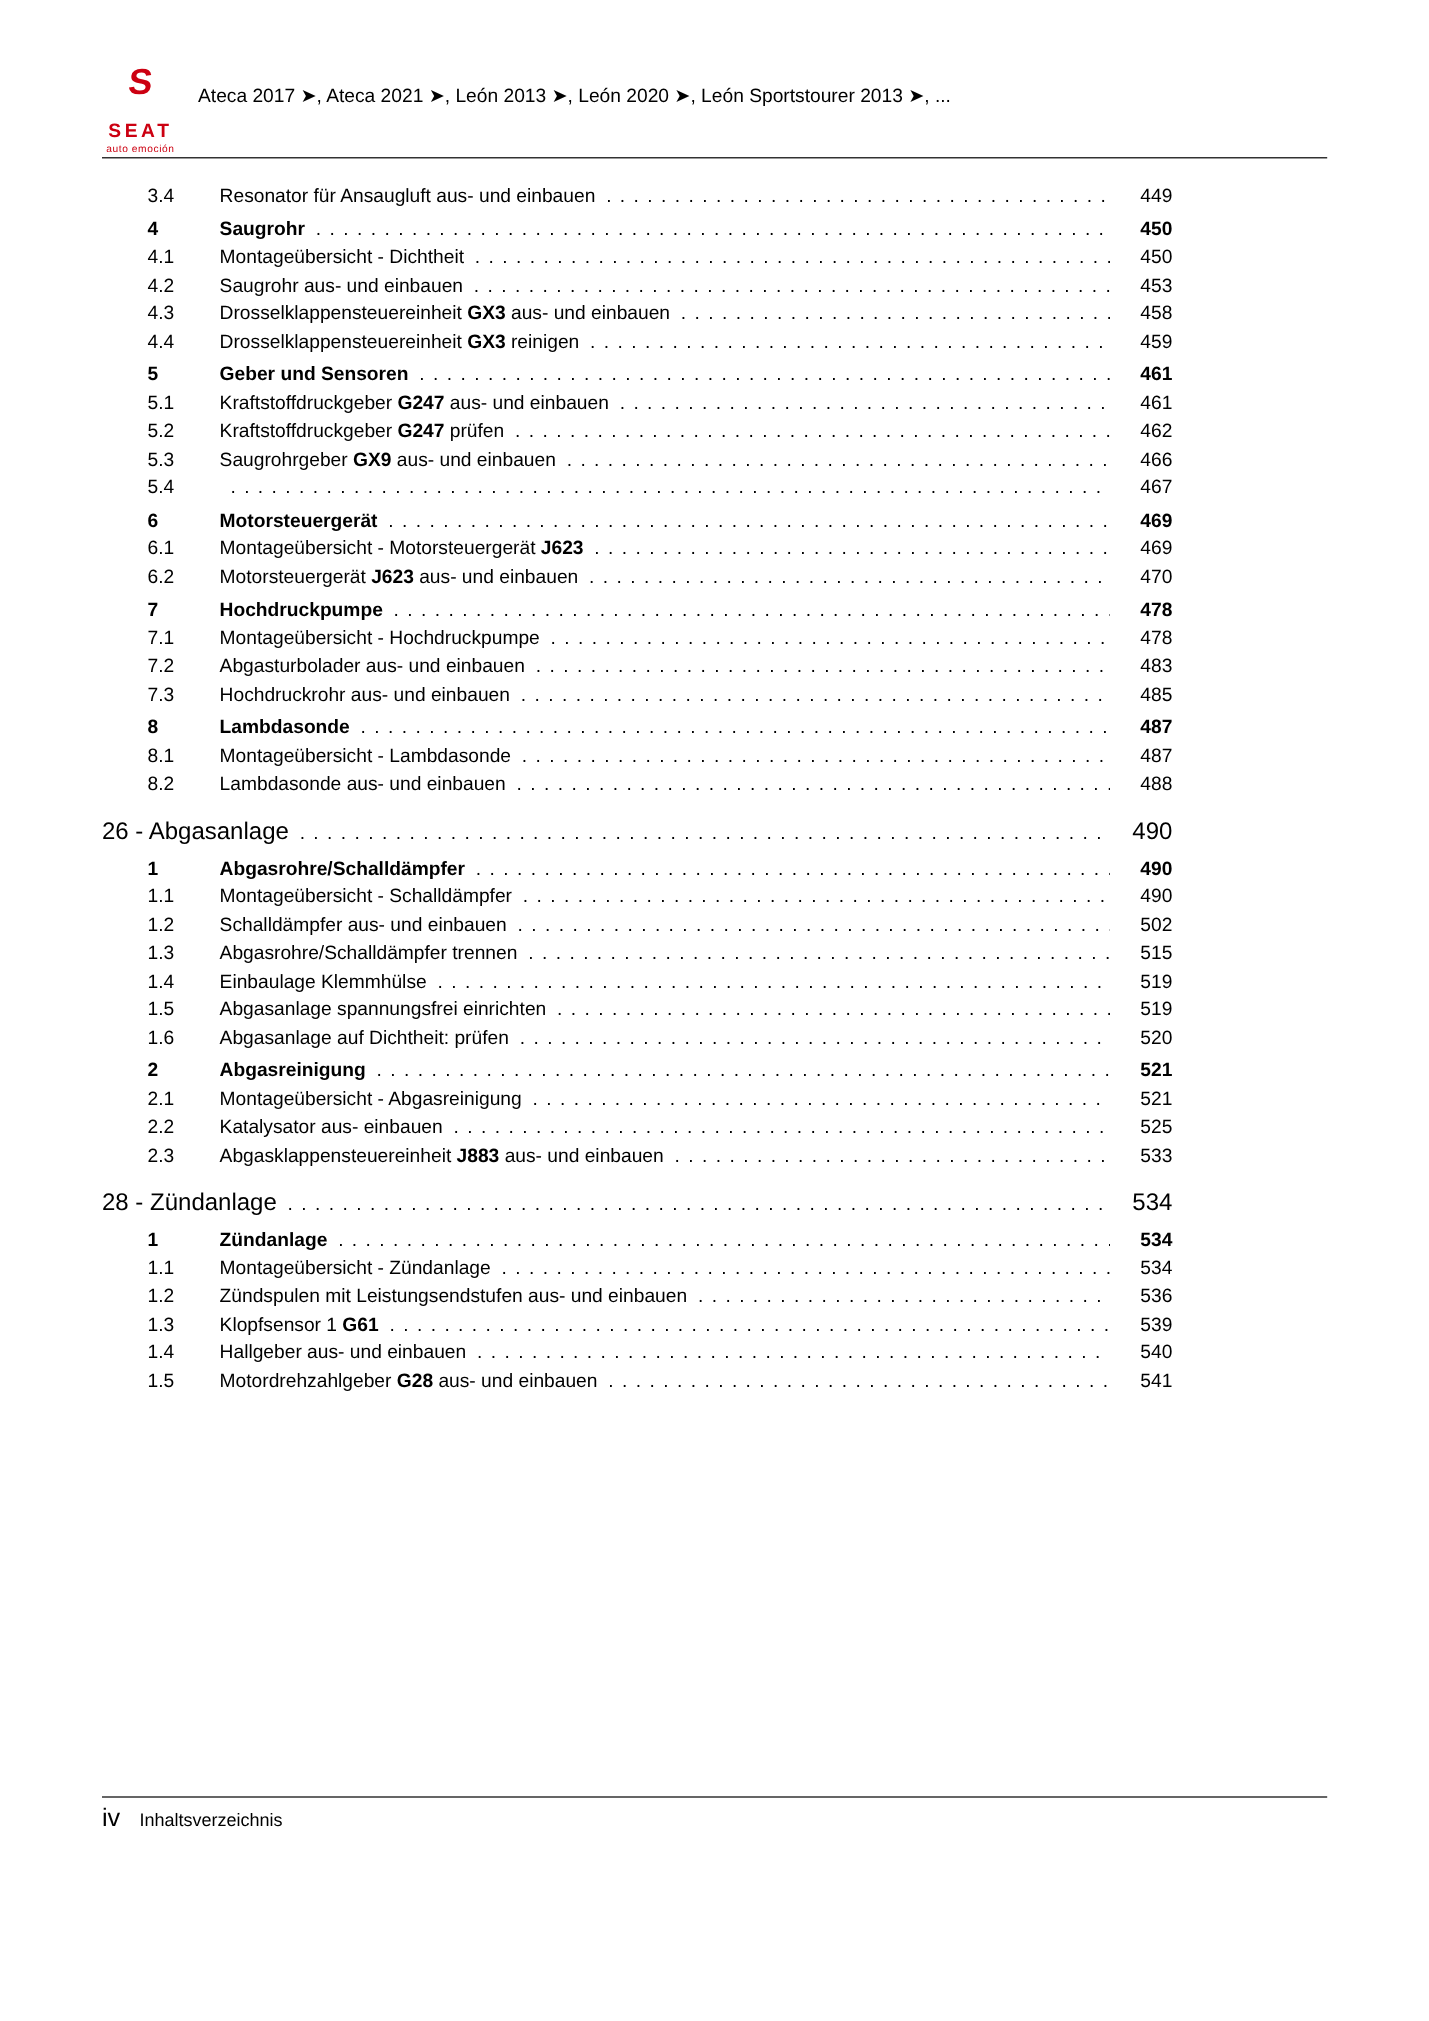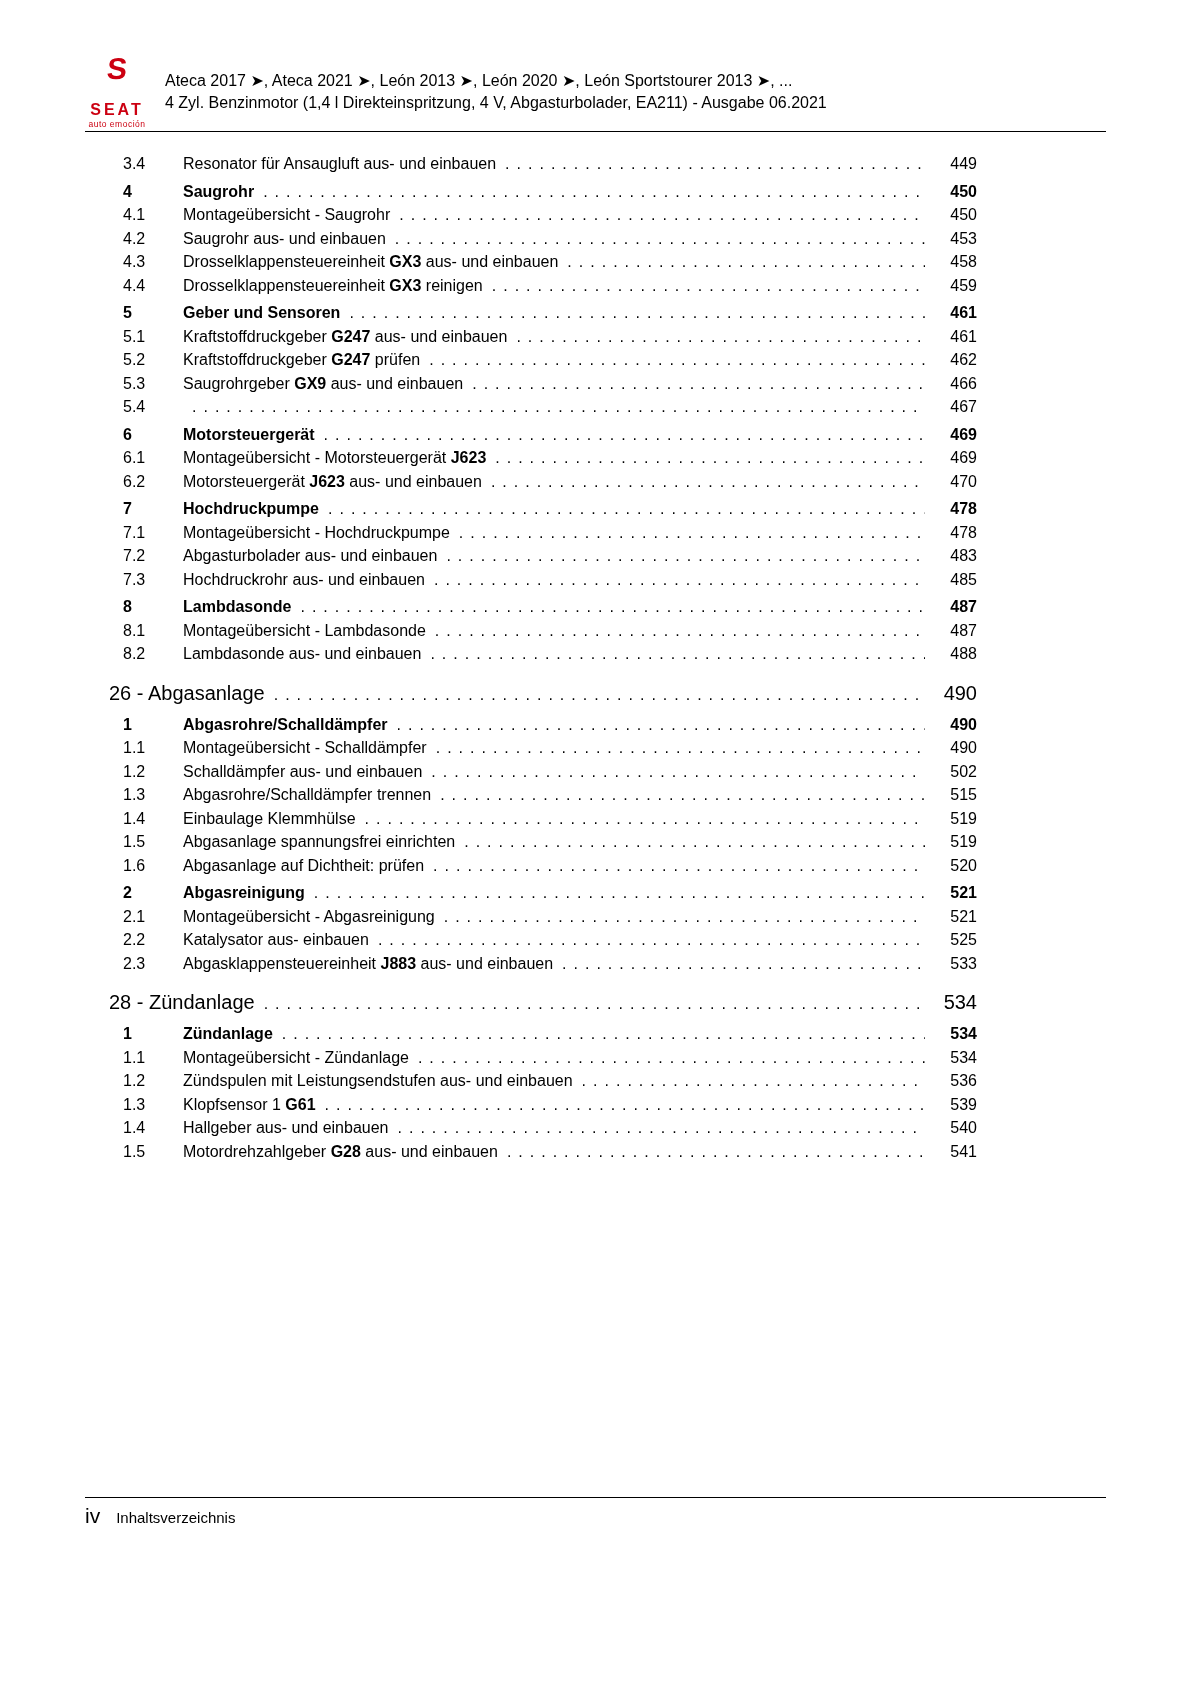--- a/index.html
+++ b/index.html
@@ -21,21 +21,21 @@
   .logo-tag  { font-size:8.5px; margin-top:2px; letter-spacing:0.5px; }
   .header-text { margin-left:16px; padding-top:16px; font-size:16px; line-height:22px; white-space:nowrap; }
 
   .header-rule { position:absolute; top:131px; left:85px; right:85px; border-top:1.6px solid #000; }
 
   
   .toc { position:absolute; top:152px; left:85px; width:892px; }
   .row { display:flex; align-items:baseline; font-size:16px; line-height:23.5px; }
   .row.sub, .row.section { padding-left:38px; }
   .row.section { font-weight:bold; margin-top:4px; }
-  .row.chapter { font-size:20px; line-height:29px; margin-top:13px; margin-bottom:3px;margin-left:24px; }
+  .row.chapter { font-size:20px; line-height:29px; margin-top:13px; margin-bottom:3px; }
   .num   { flex:0 0 60px; }
   .title { white-space:nowrap; }
   .dots  { flex:1 1 auto; overflow:hidden; white-space:nowrap; letter-spacing:7px;
            margin:0 2px 0 9px; font-weight:normal; font-size:16px; }
   .pageno { flex:0 0 50px; text-align:right; }
   .chapter .pageno { flex-basis:54px; }
 
   
   .footer-rule { position:absolute; top:1497px; left:85px; right:85px; border-top:1.6px solid #000; }
   .footer { position:absolute; top:1504px; left:85px; display:flex; align-items:baseline; }
@@ -48,42 +48,41 @@
 <div class="page">
 
   <div class="header">
     <div class="logo">
       <div class="logo-mark">S</div>
       <div class="logo-word">SEAT</div>
       <div class="logo-tag">auto emoción</div>
     </div>
     <div class="header-text">
       <div>Ateca 2017 ➤, Ateca 2021 ➤, León 2013 ➤, León 2020 ➤, León Sportstourer 2013 ➤, ...</div>
-      <div>4 Zyl. Benzinmotor (1,4 l Direkteinspritzung, 4 V, Abgasturbolader, EA211) - Ausgabe 06.2021</div>
     </div>
   </div>
 
   <div class="header-rule"></div>
 
   <div class="toc">
       <div class="row sub">
         <span class="num">3.4</span>
         <span class="title">Resonator für Ansaugluft aus- und einbauen</span>
         <span class="dots">................................................................................................................................................................</span>
         <span class="pageno">449</span>
       </div>
       <div class="row section">
         <span class="num">4</span>
         <span class="title">Saugrohr</span>
         <span class="dots">................................................................................................................................................................</span>
         <span class="pageno">450</span>
       </div>
       <div class="row sub">
         <span class="num">4.1</span>
-        <span class="title">Montageübersicht - Saugrohr</span>
+        <span class="title">Montageübersicht - Dichtheit</span>
         <span class="dots">................................................................................................................................................................</span>
         <span class="pageno">450</span>
       </div>
       <div class="row sub">
         <span class="num">4.2</span>
         <span class="title">Saugrohr aus- und einbauen</span>
         <span class="dots">................................................................................................................................................................</span>
         <span class="pageno">453</span>
       </div>
       <div class="row sub">

